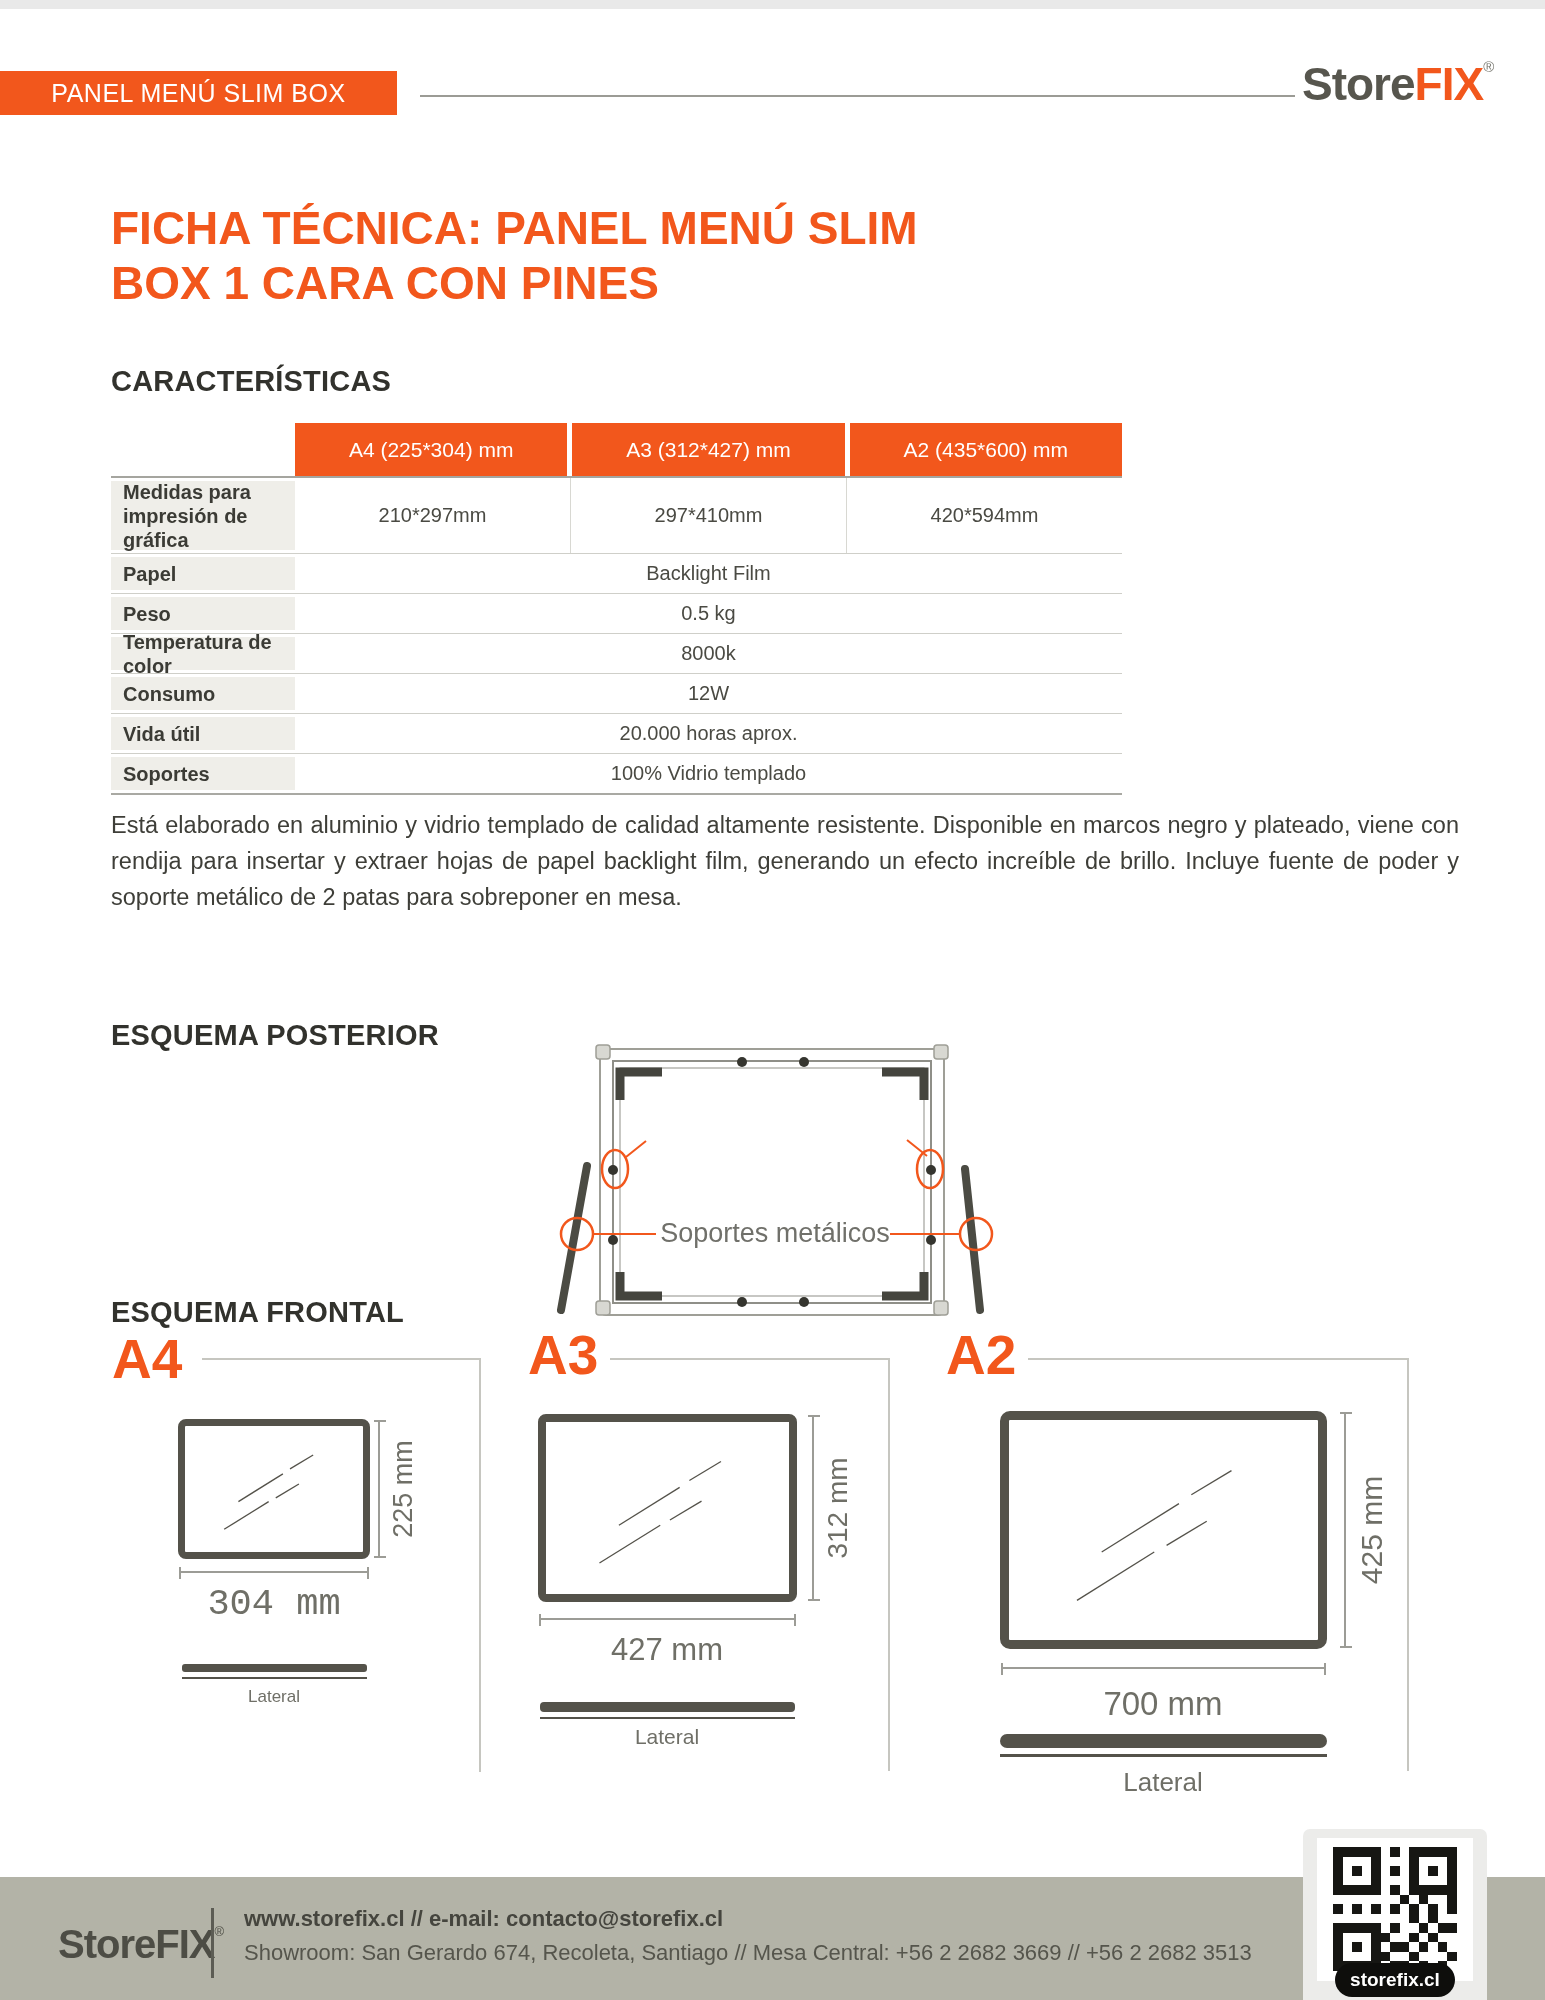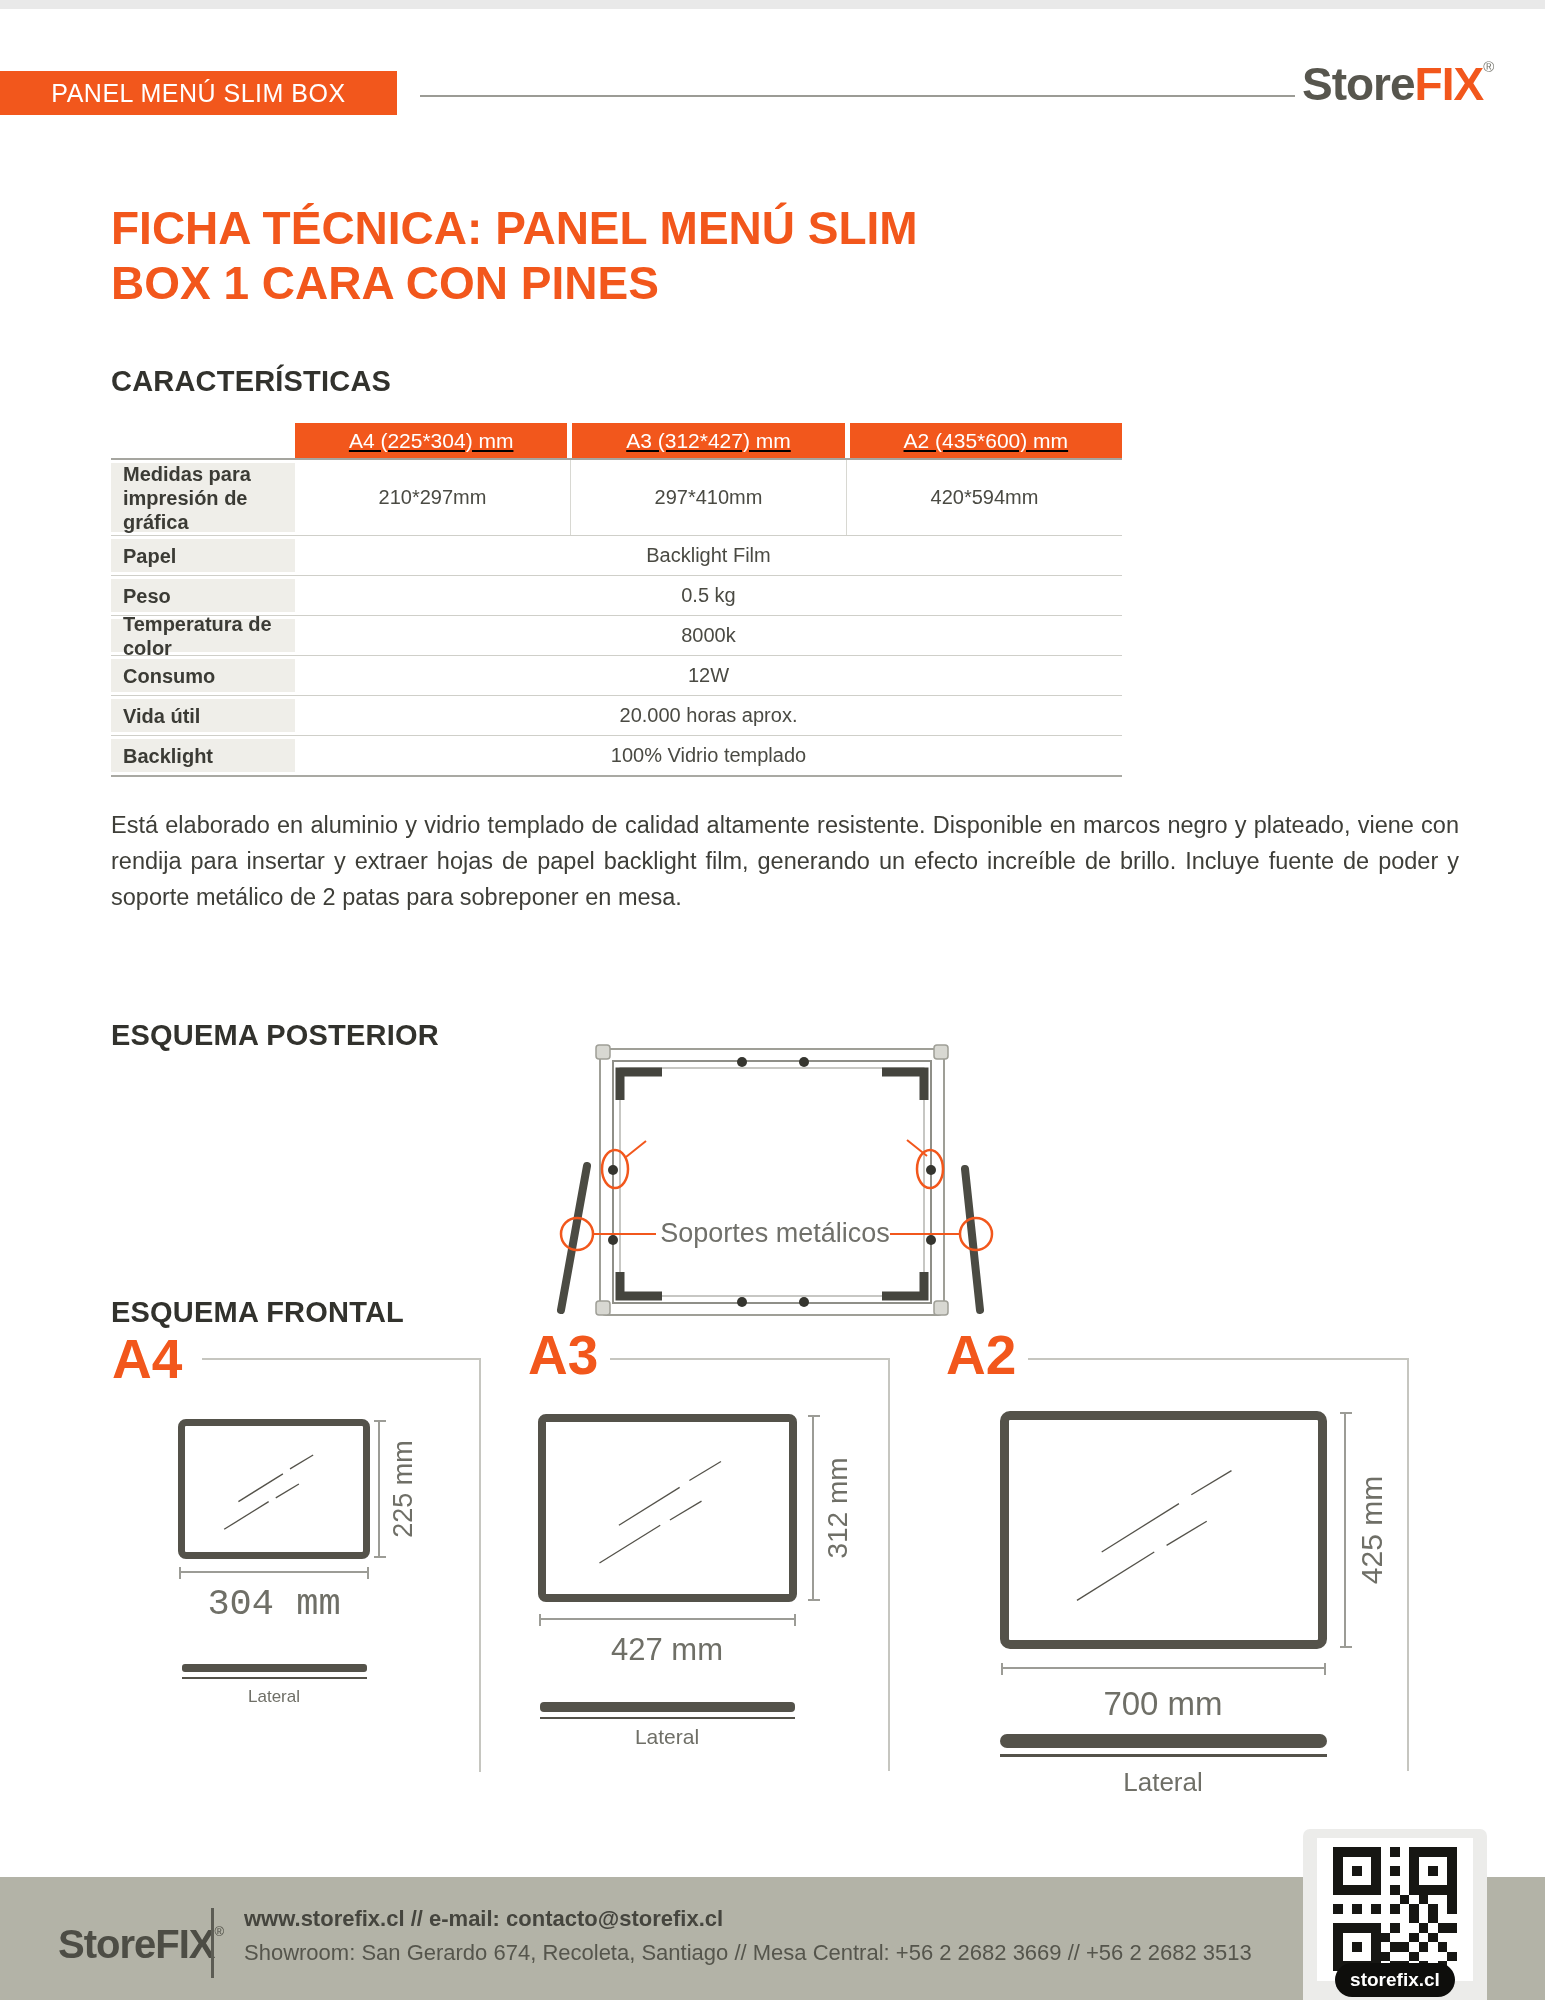--- a/index.html
+++ b/index.html
@@ -20,21 +20,21 @@
   .brand { position:absolute; left:1302px; top:48px; font-size:46px; font-weight:bold; letter-spacing:-1px; color:#57564E; }
   .brand .fix { color:#F2571C; }
   .brand sup { font-size:15px; color:#7a7a72; vertical-align:28px; font-weight:normal; }
 
   
   .h1 { position:absolute; left:111px; top:192px; font-size:46px; line-height:55px; font-weight:800; color:#F2571C; }
   .h2 { position:absolute; font-size:29px; font-weight:800; color:#32322D; letter-spacing:.2px; }
 
   
   .spec-table { position:absolute; left:111px; top:414px; width:1011px; border-bottom:2px solid #a9a9a3; }
-  .t-header { display:flex; height:35px;text-decoration:underline; }
+  .t-header { display:flex; height:53px; }
   .t-spacer { width:184px; }
   .t-hcell {
     flex:1; background:#F2571C; color:#fff; font-size:21px;
     display:flex; align-items:center; justify-content:center;
   }
   .t-hcell.gap { margin-left:5px; }
   .t-row { display:flex; border-top:1px solid #cfcfc9; }
   .t-row.first { border-top:2px solid #a5a59f; }
   .t-row.tall { height:77px; }
   .t-row.std { height:40px; }
@@ -135,21 +135,21 @@
     </div>
     <div class="t-row std">
       <div class="t-label">Consumo</div>
       <div class="t-val">12W</div>
     </div>
     <div class="t-row std">
       <div class="t-label">Vida útil</div>
       <div class="t-val">20.000 horas aprox.</div>
     </div>
     <div class="t-row std">
-      <div class="t-label">Backlight</div>
+      <div class="t-label">Soportes</div>
       <div class="t-val">100% Vidrio templado</div>
     </div>
   </div>
 
   <p class="description">Está elaborado en aluminio y vidrio templado de calidad altamente resistente. Disponible en marcos negro y plateado, viene con rendija para insertar y extraer hojas de papel backlight film, generando un efecto increíble de brillo. Incluye fuente de poder y soporte metálico de 2 patas para sobreponer en mesa.</p>
 
   <div class="h2" style="left:111px; top:1010px;">ESQUEMA POSTERIOR</div>
 
   <svg class="abs" style="left:540px; top:1029px;" width="460" height="300" viewBox="0 0 460 300">
 

